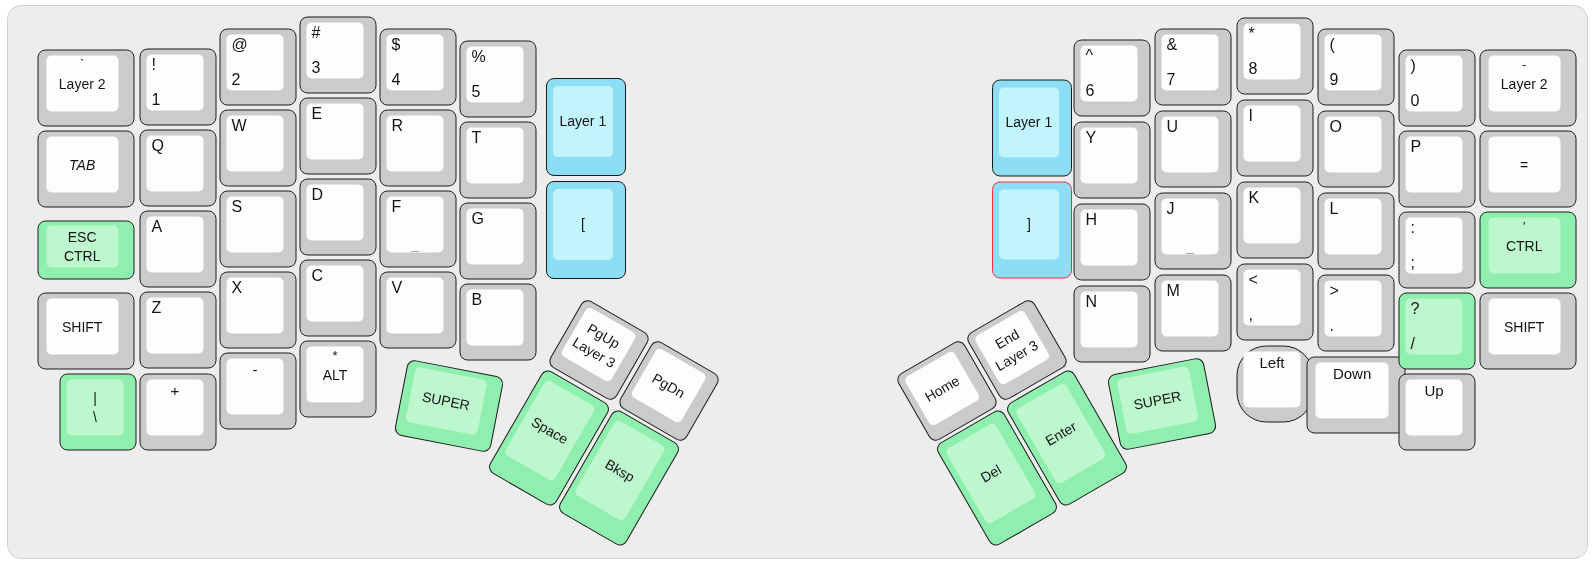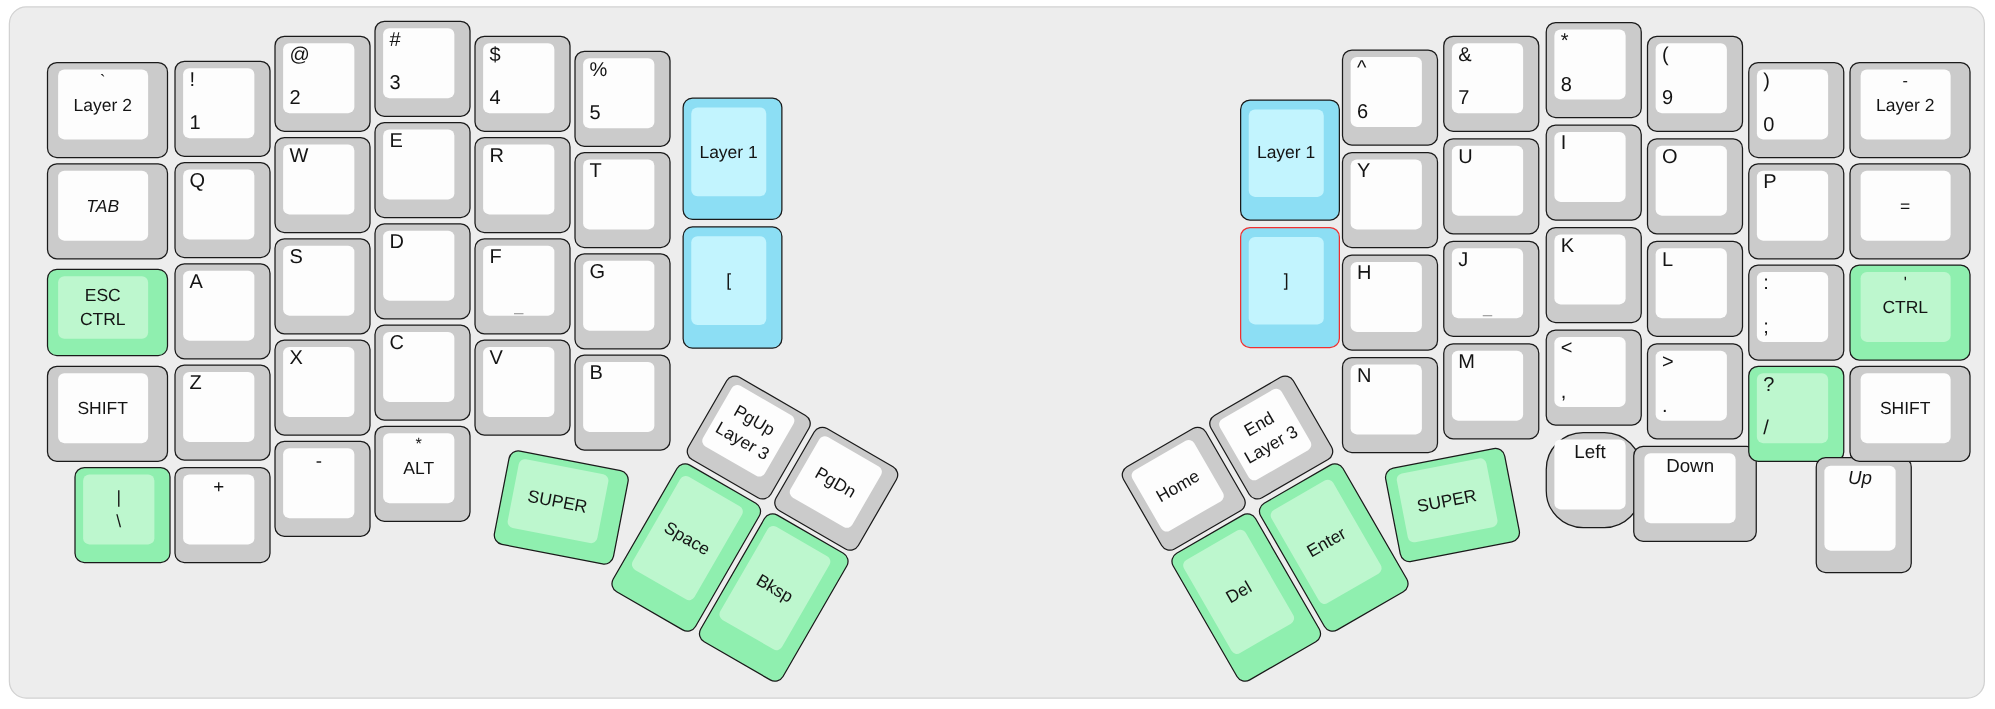--- a/index.html
+++ b/index.html
@@ -42,21 +42,21 @@
         <div class="cap">
           <span class="lbl sub-top">`</span>
           <span class="lbl">Layer 2</span>
         </div>
       </div>
       <div class="key gray type-c" style="left: 86px; top: 169px; width: 97px; height: 77px; transform: translate(-50%, -50%) rotate(0deg); font-style: italic;">
         <div class="cap">
           <span class="lbl">TAB</span>
         </div>
       </div>
-      <div class="key green type-c" style="left: 86px; top: 250px; width: 97px; height: 70px; transform: translate(-50%, -50%) rotate(0deg);">
+      <div class="key green type-c" style="left: 86px; top: 250px; width: 97px; height: 59px; transform: translate(-50%, -50%) rotate(0deg);">
         <div class="cap">
           <span class="lbl">ESC</span>
           <span class="lbl">CTRL</span>
         </div>
       </div>
       <div class="key gray type-c" style="left: 86px; top: 331px; width: 97px; height: 77px; transform: translate(-50%, -50%) rotate(0deg);">
         <div class="cap">
           <span class="lbl">SHIFT</span>
         </div>
       </div>
@@ -347,21 +347,21 @@
           <span class="lbl">:</span>
           <span class="lbl">;</span>
         </div>
       </div>
       <div class="key green type-tl" style="left: 1437px; top: 331px; width: 77px; height: 77px; transform: translate(-50%, -50%) rotate(0deg);">
         <div class="cap">
           <span class="lbl">?</span>
           <span class="lbl">/</span>
         </div>
       </div>
-      <div class="key gray type-tc" style="left: 1491px; top: 412px; width: 77px; height: 93px; transform: translate(-50%, -50%) rotate(0deg); font-style: italic;">
+      <div class="key gray type-tc" style="left: 1437px; top: 412px; width: 77px; height: 77px; transform: translate(-50%, -50%) rotate(0deg);">
         <div class="cap">
           <span class="lbl">Up</span>
         </div>
       </div>
       <div class="key gray type-sc" style="left: 1528px; top: 88px; width: 97px; height: 77px; transform: translate(-50%, -50%) rotate(0deg);">
         <div class="cap">
           <span class="lbl sub-top">-</span>
           <span class="lbl">Layer 2</span>
         </div>
       </div>

